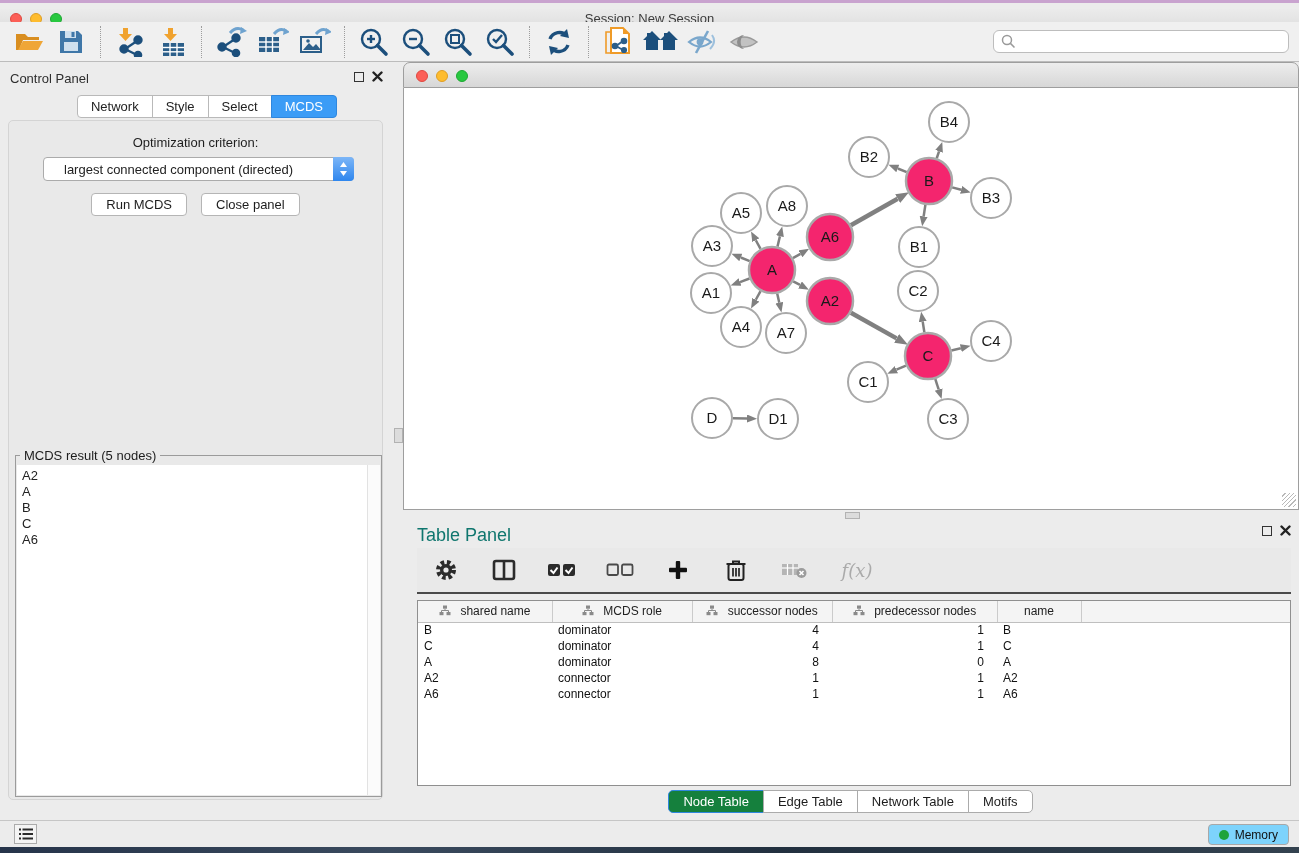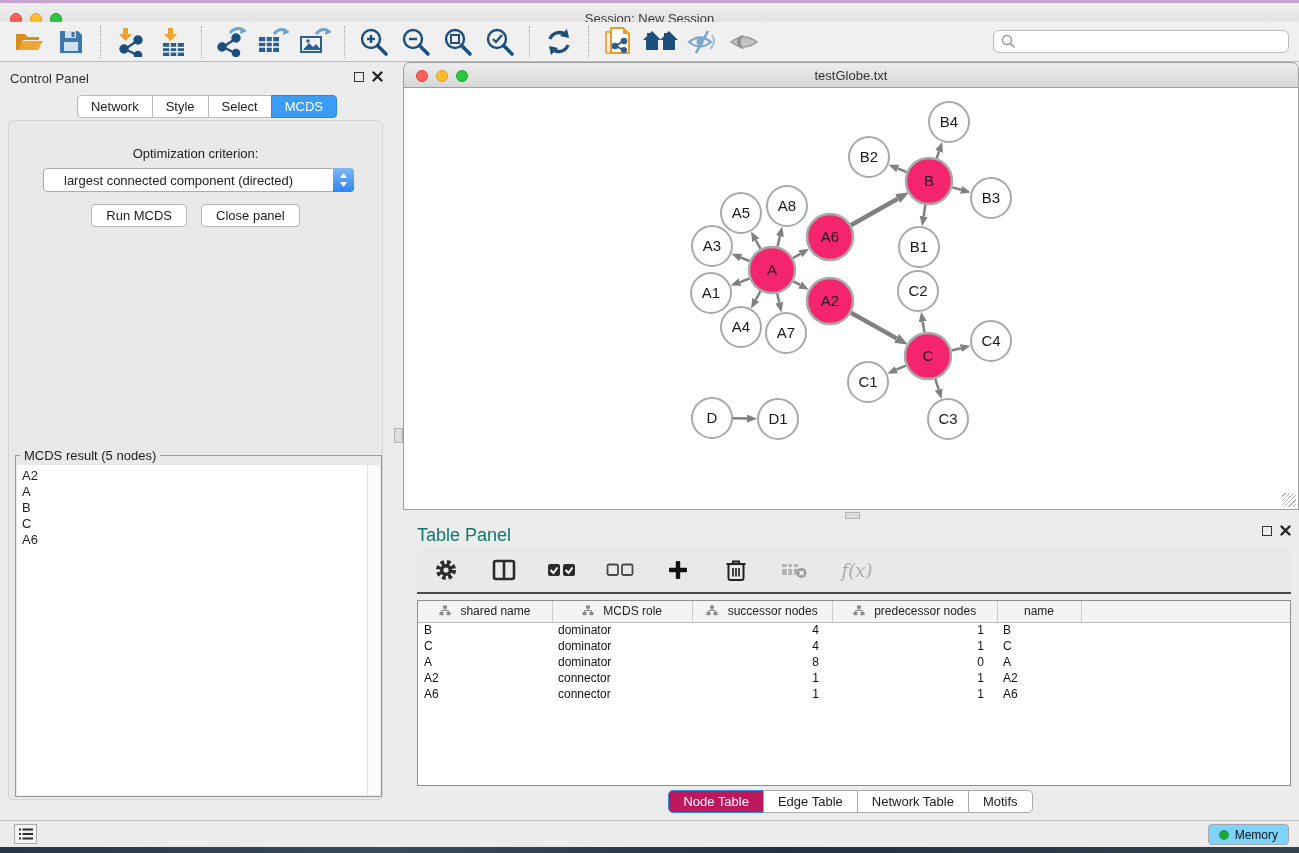--- a/index.html
+++ b/index.html
@@ -36,21 +36,21 @@
   .panel-icons { position:absolute; right:8px; top:9px; display:flex; gap:8px; align-items:center; }
   .float-ic { width:10px; height:10px; border:1.6px solid #333; display:inline-block; }
   .cp-tabs { position:absolute; left:0; right:0; top:33px; display:flex; justify-content:center;margin-left:24px; }
   .cp-tab { border:1px solid #b9b9b9; background:#fff; padding:3px 13px; font-size:13px;
             color:#222; margin-left:-1px; }
   .cp-tab:first-child { border-radius:4px 0 0 4px; }
   .cp-tab:last-child { border-radius:0 4px 4px 0; }
   .cp-tab.active { background:#3b9cf6; border-color:#2f87de; color:#fff; }
   .cp-inner { position:absolute; left:8px; top:58px; width:375px; height:680px;
               background:#e9e9e9; border:1px solid #d4d4d4; border-radius:5px; }
-  .opt-label { margin-top:25px; text-align:center; font-size:13px; color:#1e1e1e; }
+  .opt-label { margin-top:14px; text-align:center; font-size:13px; color:#1e1e1e; }
   .dropdown { position:relative; margin:7px 28px 0 34px; height:24px; background:#fff;
               border:1px solid #ababab; border-radius:4px; display:flex; align-items:center;
               padding-left:20px; font-size:13px; }
   .dropdown .stepper { position:absolute; right:-1px; top:-1px; width:21px; height:24px;
               border-radius:0 4px 4px 0; background:linear-gradient(#7db6f7,#2e86ee);
               display:flex; align-items:center; justify-content:center; }
   .cp-buttons { display:flex; justify-content:center; gap:14px; margin-top:12px; }
   .btn { background:#fff; border:1px solid #b5b5b5; border-radius:4px; padding:3px 14px;
          font-size:13px; color:#1d1d1d; }
   .groupbox { position:absolute; left:6px; top:334px; width:367px; height:342px;
@@ -93,21 +93,21 @@
                white-space:nowrap; overflow:hidden; }
   .ntable th:last-child { border-right:none; }
   .ntable th .hicon { vertical-align:-1px; margin-right:6px; }
   .ntable td { font-size:12px; height:16px; padding:0 6px; white-space:nowrap; color:#111; }
   .ntable td.num { text-align:right; padding-right:13px; }
   .tp-tabs { position:absolute; left:0; right:0; top:272px; display:flex; justify-content:center; }
   .tp-tab { border:1px solid #ababab; background:#fff; padding:3px 14px; font-size:13px;
             color:#1c1c1c; margin-left:-1px; }
   .tp-tab:first-child { border-radius:5px 0 0 5px; }
   .tp-tab:last-child { border-radius:0 5px 5px 0; }
-  .tp-tab.active { background:#be185d; border-color:#2f87de; color:#fff; }
+  .tp-tab.active { background:#15803d; border-color:#2f87de; color:#fff; }
 
   
   .statusbar { position:absolute; left:0; top:820px; width:100%; height:27px; background:#ececec;
                border-top:1px solid #c6c6c6; }
   .list-btn { position:absolute; left:14px; top:3px; width:23px; height:20px; background:#f4f4f4;
               border:1px solid #ababab; display:flex; align-items:center; justify-content:center; }
   .memory-btn { position:absolute; right:10px; top:3px; height:21px; background:#7dd3fc;
                 border:1px solid #a8a8a8; border-radius:4px; display:flex; align-items:center;
                 gap:6px; padding:0 10px; font-size:12px; color:#111; }
   .mem-dot { width:10px; height:10px; border-radius:50%; }
@@ -335,21 +335,20 @@
     </div>
   </div>
 
   <div class="net-window">
     <div class="net-titlebar">
       <div class="traffic">
         <span class="light red"></span>
         <span class="light yellow"></span>
         <span class="light green"></span>
       </div>
-      <div class="net-title">testGlobe.txt</div>
     </div>
     <div class="net-canvas">
       <svg id="graph-svg" width="894" height="421" viewBox="0 0 894 421">
           <defs>
             <marker id="arr" markerUnits="userSpaceOnUse" markerWidth="12" markerHeight="10" refX="0" refY="4" orient="auto">
               <polygon points="0 0,10 4,0 8" fill="#808080"></polygon>
             </marker>
             <marker id="arrT" markerUnits="userSpaceOnUse" markerWidth="15" markerHeight="12" refX="0" refY="5" orient="auto">
               <polygon points="0 0,13 5,0 10" fill="#808080"></polygon>
             </marker>

